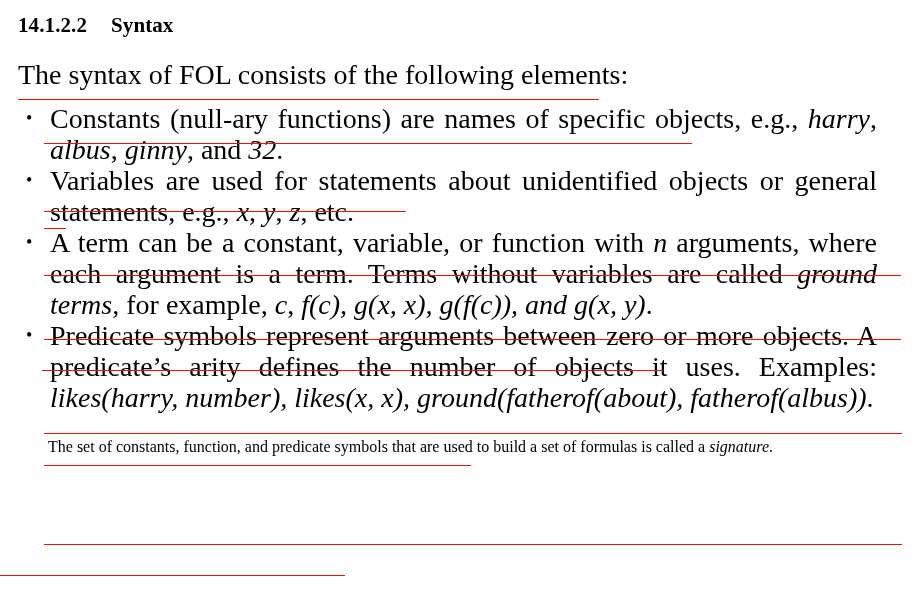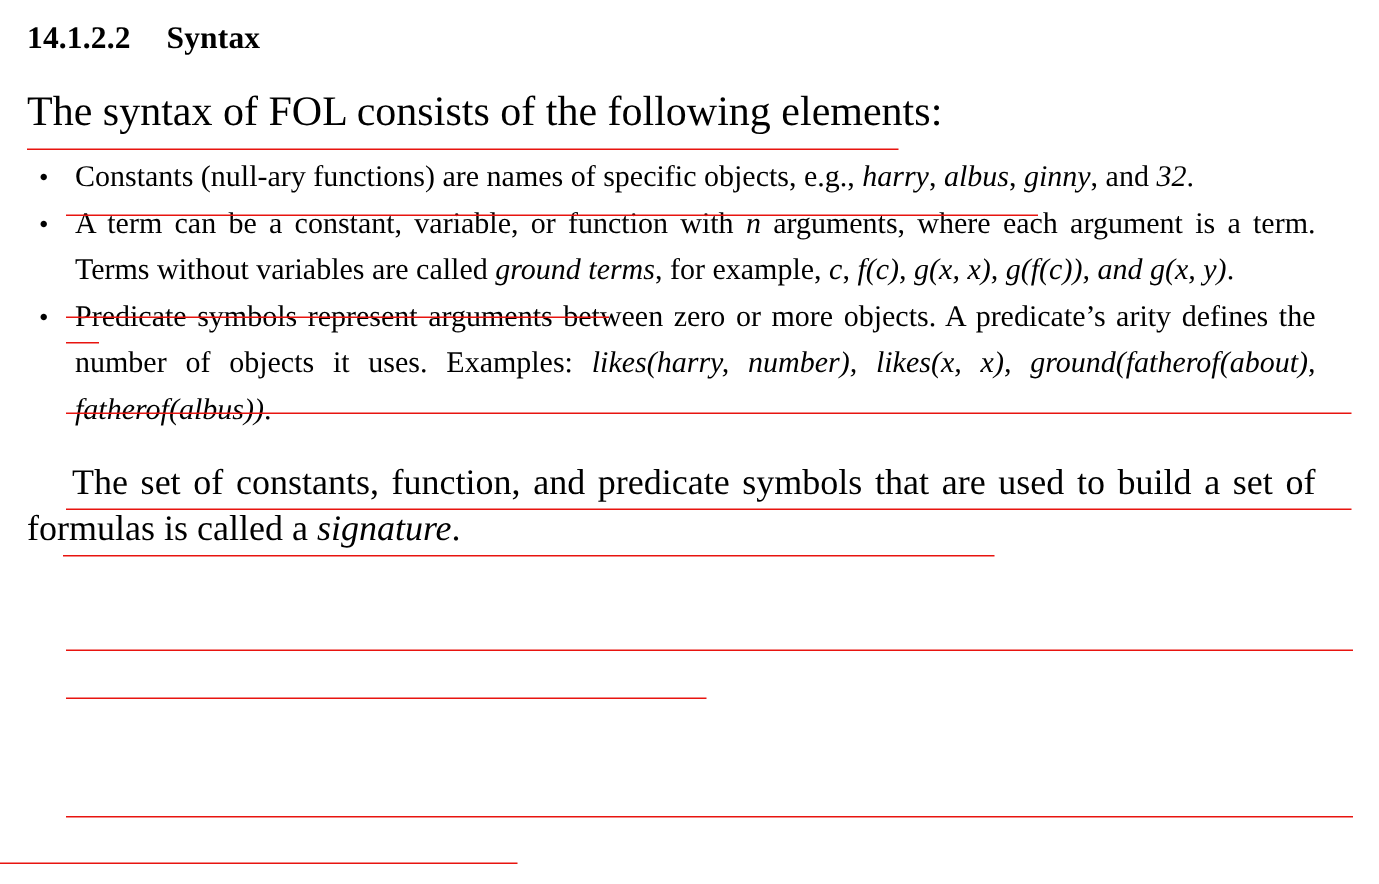--- a/index.html
+++ b/index.html
@@ -38,36 +38,36 @@
     line-height: 28px;
     margin: 22px 0 0 0;
   }
   ul.bullets {
     list-style: none;
     margin: 14px 0 0 0;
     padding: 0;
   }
   ul.bullets > li {
     position: relative;
-    font-size: 20px;
+    font-size: 28px;
     line-height: 31px;
     padding-left: 26px;
     margin: 0 0 0 6px;
     text-align: justify;
     text-justify: inter-word;
   }
   ul.bullets > li::before {
     content: "\2022";
     position: absolute;
     left: 2px;
     top: 0;
     font-size: 18px;
   }
   .closing {
-    font-size: 24px;
+    font-size: 16px;
     line-height: 31px;
     margin: 18px 0 0 0;
     text-indent: 30px;
     text-align: justify;
   }
   i, .it {
     font-style: italic;
   }
   
   .u {
@@ -82,20 +82,21 @@
 <div class="page">
 
   <h2 class="heading">
     <span class="num">14.1.2.2</span><span>Syntax</span>
   </h2>
 
   <p class="intro">The syntax of FOL consists of the following elements:</p>
 
   <ul class="bullets">
     <li><span>Constants (null-ary functions) are names of specific objects, e.g., </span><i>harry</i><span>, </span><i>albus</i><span>, </span><i>ginny</i><span>, and </span><i>32</i><span>.</span></li>
+    <li><span>Variables are used for statements about unidentified objects or general statements, e.g., </span><i>x</i><span>, </span><i>y</i><span>, </span><i>z</i><span>, etc.</span></li>
     <li><span>A term can be a constant, variable, or function with </span><i>n</i><span> arguments, where each argument is a term. Terms without variables are called </span><i>ground terms</i><span>, for example, </span><i>c</i><span>, </span><i>f</i><i>(</i><i>c</i><i>), g(</i><i>x</i><i>, </i><i>x</i><i>), g(</i><i>f</i><i>(</i><i>c</i><i>)), and </i><i>g</i><i>(</i><i>x</i><i>, </i><i>y</i><i>)</i><span>.</span></li>
     <li><span>Predicate symbols represent arguments between zero or more objects. A predicate’s arity defines the number of objects it uses. Examples: </span><i>likes</i><i>(</i><i>harry, number</i><i>), </i><i>likes</i><i>(</i><i>x</i><i>, </i><i>x</i><i>), </i><i>ground</i><i>(</i><i>fatherof</i><i>(</i><i>about</i><i>), </i><i>fatherof</i><i>(</i><i>albus</i><i>))</i><span>.</span></li>
   </ul>
 
   <p class="closing"><span>The set of constants, function, and predicate symbols that are used to build a set of formulas is called a </span><i>signature</i><span>.</span></p>
 
   <div>
       <div class="u" style="left: 18px; top: 99px; width: 581px; border-top-color: rgb(232, 20, 15);"></div>
       <div class="u" style="left: 44px; top: 143px; width: 648px; border-top-color: rgb(232, 20, 15);"></div>
       <div class="u" style="left: 44px; top: 211px; width: 362px; border-top-color: rgb(232, 20, 15);"></div>

